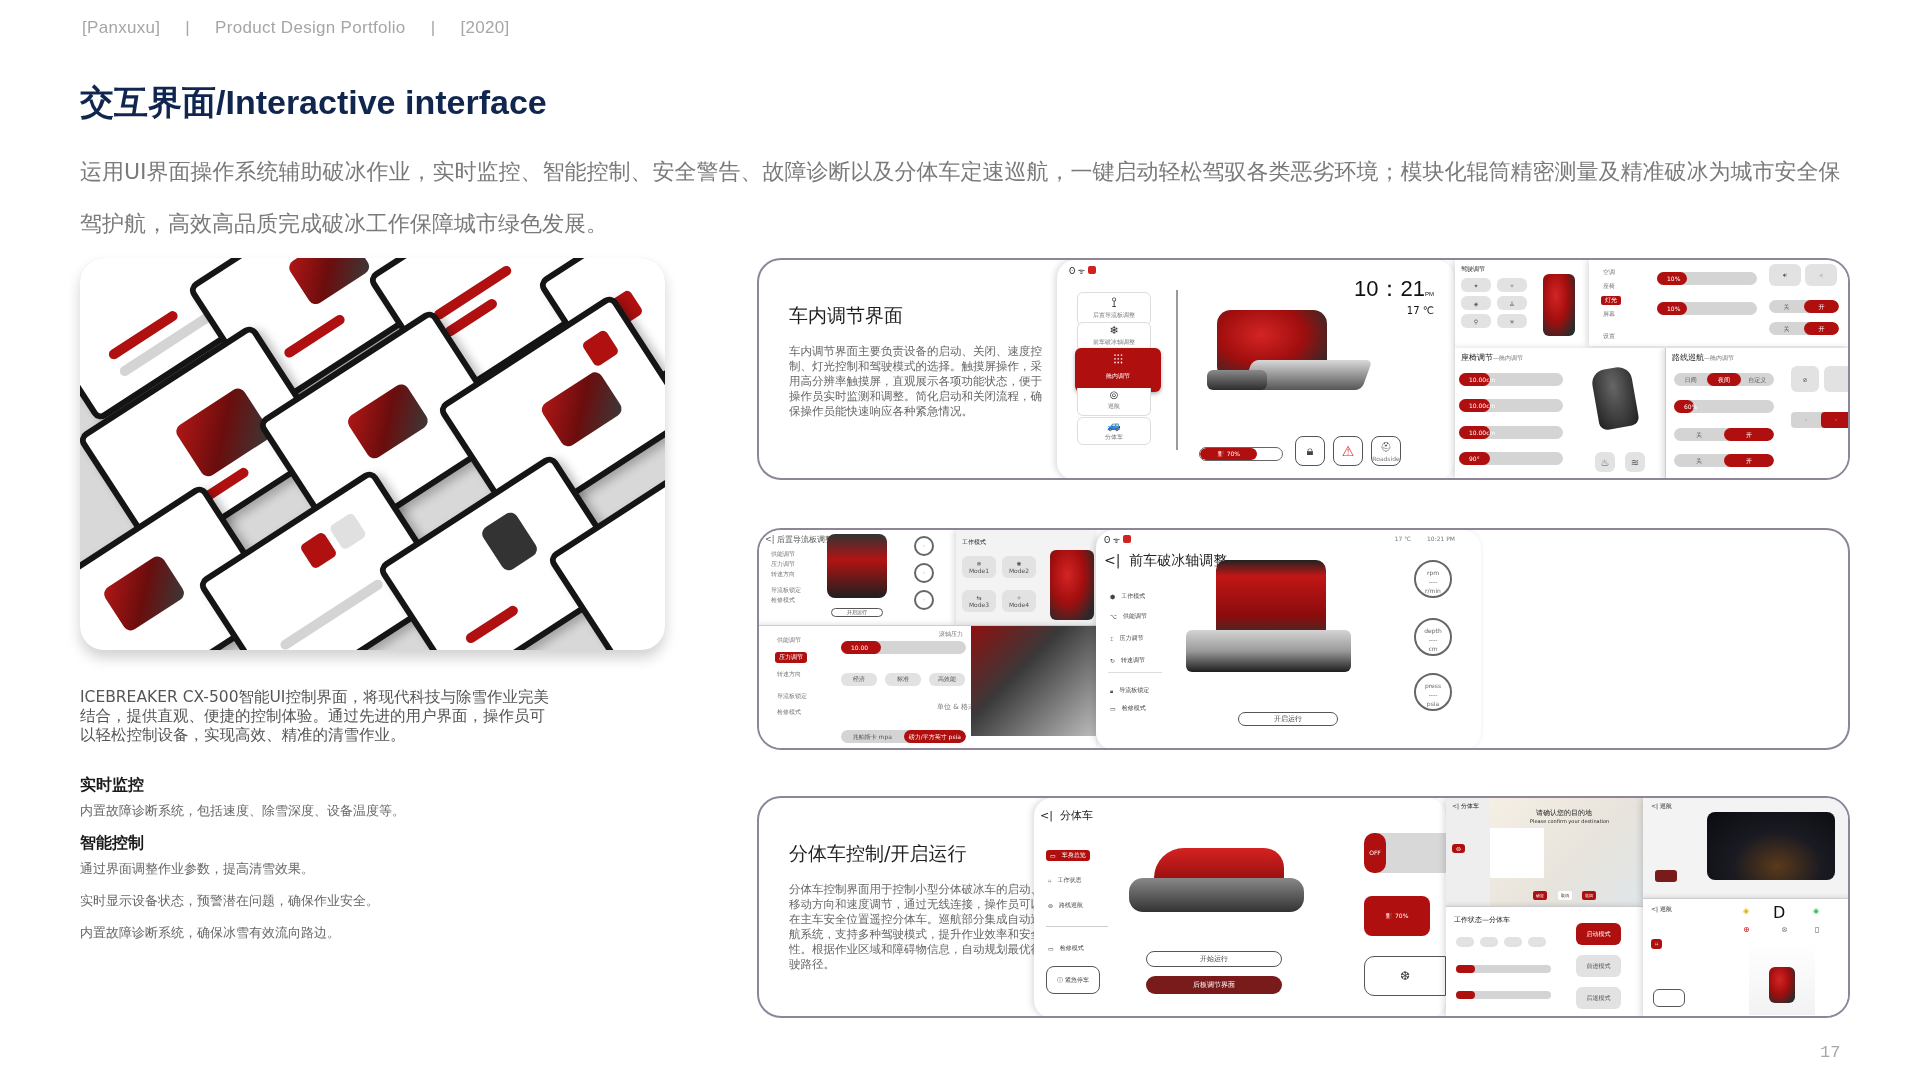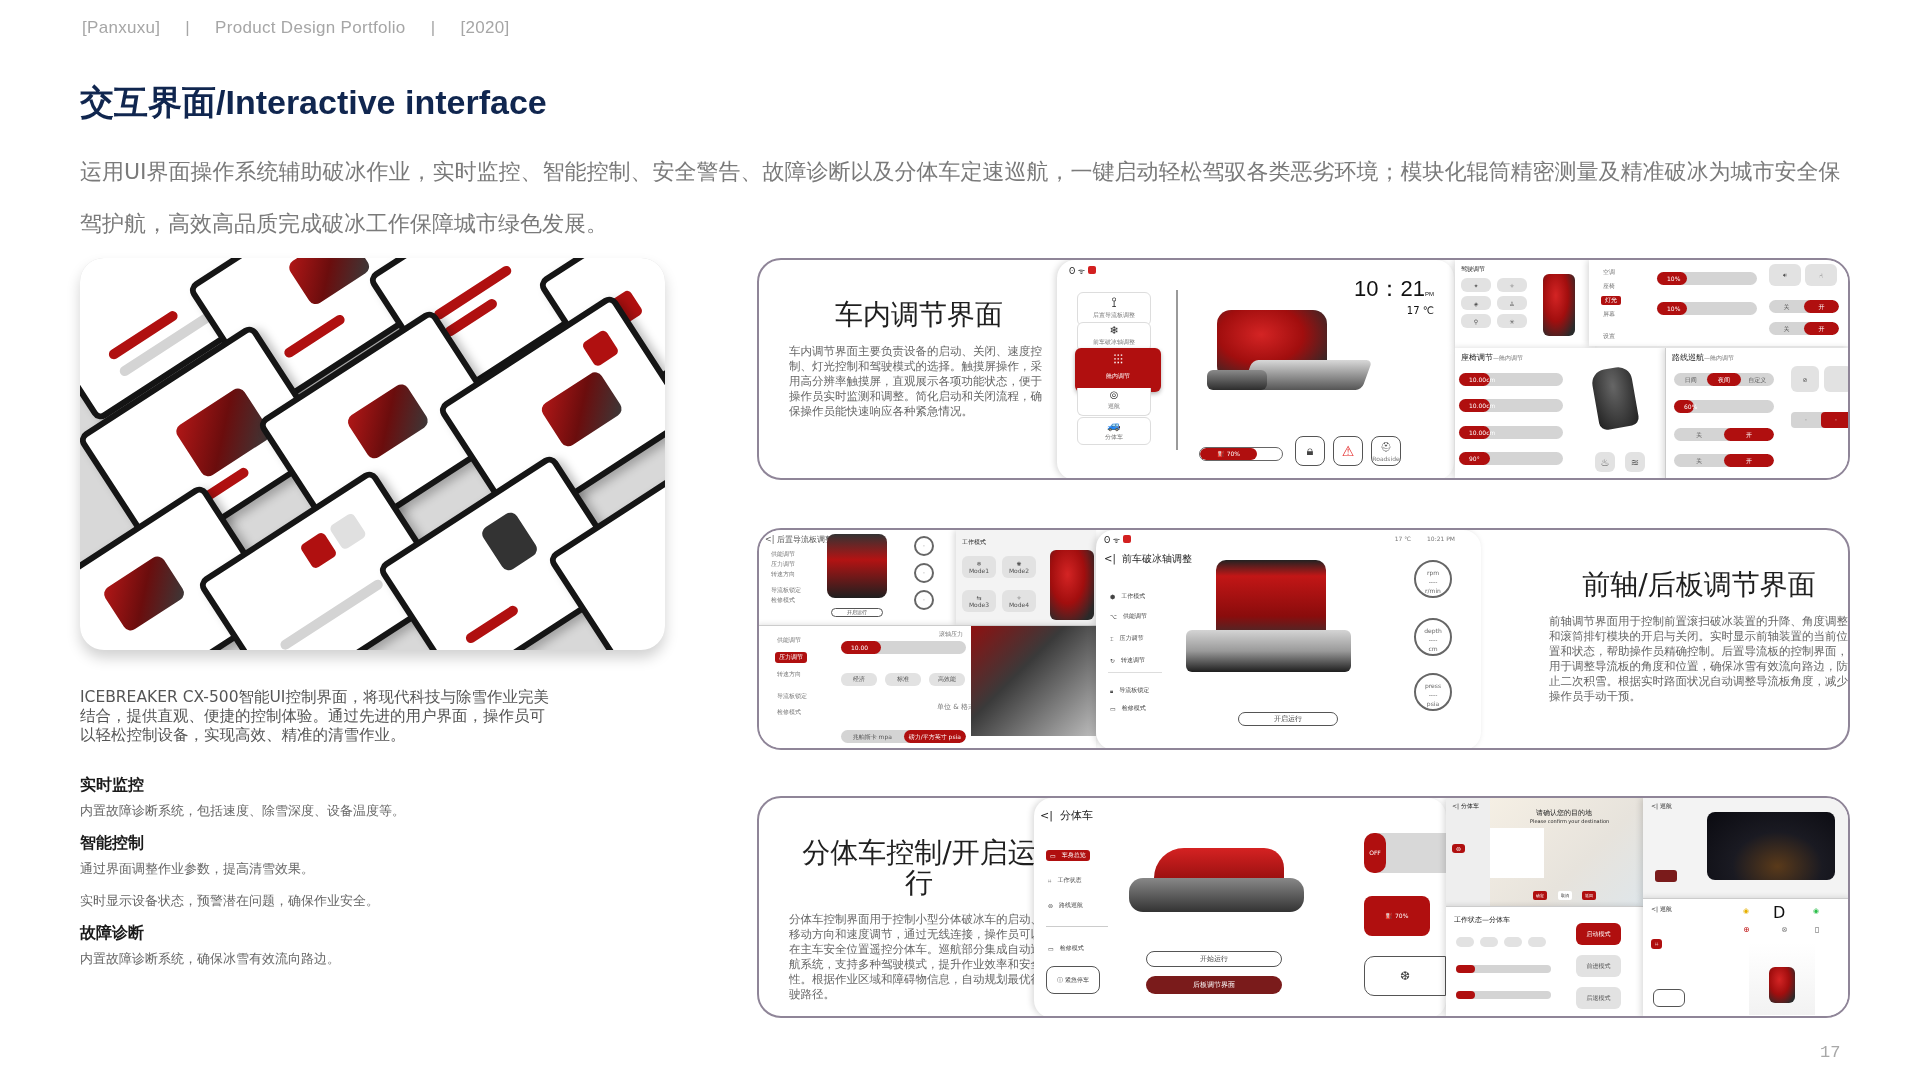--- a/index.html
+++ b/index.html
@@ -25,21 +25,21 @@
   .feature { margin-bottom: 6px; }
   .feature h4 { font-size: 16px; font-weight: bold; color: #1a1a1a; line-height: 26px; }
   .feature p { font-size: 13px; color: #666; line-height: 26px; }
 
   
   .card { position: absolute; left: 757px; width: 1093px; height: 222px; border: 2px solid #8f8598; border-radius: 24px; background: #fff; overflow: hidden; }
   .card.c1 { top: 258px; }
   .card.c2 { top: 528px; }
   .card.c3 { top: 796px; }
   .card-text { position: absolute; top: 0; width: 290px; padding: 40px 0 0 30px; }
-  .card-title { font-size: 28px; color: #1f1f1f; line-height: 30px; margin-bottom: 14px; text-align: center; }
+  .card-title { font-size: 19px; color: #1f1f1f; line-height: 30px; margin-bottom: 14px; }
   .card-body { font-size: 11.5px; line-height: 15px; color: #666; }
 
   .screen { position: absolute; background: #fff; border-radius: 18px; box-shadow: -2px 0 6px rgba(0,0,0,0.15); overflow: hidden; }
   .tiny { font-size: 6px; color: #777; }
   .small { font-size: 8px; color: #555; }
   .pill { position: absolute; height: 13px; border-radius: 7px; background: #d4d4d4; }
   .pill .fill { position: absolute; left: 0; top: 0; bottom: 0; background: #b00f0f; border-radius: 7px; color: #fff; font-size: 6px; line-height: 13px; padding-left: 10px; }
   .red { background: #b00f0f; color: #fff; }
   .seg { position: absolute; height: 13px; border-radius: 7px; background: #d4d4d4; display: flex; overflow: hidden; }
   .seg div { flex: 1; font-size: 6px; text-align: center; line-height: 13px; color: #555; }
@@ -120,21 +120,20 @@
     <p>内置故障诊断系统，包括速度、除雪深度、设备温度等。</p>
   </div>
   <div class="feature">
     <h4>智能控制</h4>
     <p>通过界面调整作业参数，提高清雪效果。</p>
   </div>
   <div class="feature">
     <p>实时显示设备状态，预警潜在问题，确保作业安全。</p>
   </div>
   <div class="feature">
-    <h4>故障诊断</h4>
     <p>内置故障诊断系统，确保冰雪有效流向路边。</p>
   </div>
 </div>
 
 <div class="card c1">
   <div class="card-text" style="left:0;">
     <div class="card-title">车内调节界面</div>
     <div class="card-body">车内调节界面主要负责设备的启动、关闭、速度控制、灯光控制和驾驶模式的选择。触摸屏操作，采用高分辨率触摸屏，直观展示各项功能状态，便于操作员实时监测和调整。简化启动和关闭流程，确保操作员能快速响应各种紧急情况。</div>
   </div>
 
@@ -322,21 +321,21 @@
         <div>兆帕斯卡 mpa</div>
         <div class="on">磅力/平方英寸 psia</div>
       </div>
     <div class="vehicle-grey" style="left:212px;top:0;width:125px;height:110px;background:linear-gradient(135deg,#8f1010 0%,#3a3a3a 40%,#bdbdbd 100%);border-radius:0;"></div>
   </div>
 
   <div class="screen" style="left:337px; top:0; width:385px; height:220px;">
     <div style="position:absolute;left:8px;top:4px;font-size:8px;">ʘ ᯤ <span style="display:inline-block;width:8px;height:8px;background:#d32020;border-radius:2px;"></span></div>
     <div class="tiny" style="position:absolute;right:70px;top:5px;">17 ℃</div>
     <div class="tiny" style="position:absolute;right:26px;top:5px;">10:21 PM</div>
-    <div style="position:absolute;left:8px;top:22px;font-size:10px;color:#222;"><span>&lt;|</span>&nbsp;&nbsp;<span>前车破冰轴调整</span></div>
+    <div style="position:absolute;left:8px;top:22px;font-size:14px;color:#222;"><span>&lt;|</span>&nbsp;&nbsp;<span>前车破冰轴调整</span></div>
     <div class="nav-item" style="left:14px;top:62px;">⬢ <span>工作模式</span></div>
     <div class="nav-item" style="left:14px;top:82px;">⌥ <span>供能调节</span></div>
     <div class="nav-item" style="left:14px;top:104px;">⌶ <span>压力调节</span></div>
     <div class="nav-item" style="left:14px;top:126px;">↻ <span>转速调节</span></div>
     <div style="position:absolute;left:12px;top:142px;width:54px;height:1px;background:#ddd;"></div>
     <div class="nav-item" style="left:14px;top:156px;">🔒︎ <span>导流板锁定</span></div>
     <div class="nav-item" style="left:14px;top:174px;">▭ <span>检修模式</span></div>
     <div class="vehicle-red" style="left:120px;top:30px;width:110px;height:80px;background:linear-gradient(180deg,#222 0%,#c21616 20%,#8a0c0c 70%,#333 100%);border-radius:10px;"></div>
     <div class="vehicle-grey" style="left:90px;top:100px;width:165px;height:42px;background:linear-gradient(180deg,#d4d4d4 0%,#9a9a9a 50%,#1e1e1e 100%);"></div>
     <div class="gauge" style="left:318px;top:30px;">
@@ -350,24 +349,20 @@
         <div>cm</div>
       </div>
     <div class="gauge" style="left:318px;top:143px;">
         <div>press</div>
         <div>----</div>
         <div>psia</div>
       </div>
     <div class="outline-btn" style="left:142px;top:182px;width:100px;height:14px;line-height:12px;">开启运行</div>
   </div>
 
-  <div class="card-text" style="left:760px; width:330px;">
-    <div class="card-title">前轴/后板调节界面</div>
-    <div class="card-body">前轴调节界面用于控制前置滚扫破冰装置的升降、角度调整和滚筒排钉模块的开启与关闭。实时显示前轴装置的当前位置和状态，帮助操作员精确控制。后置导流板的控制界面，用于调整导流板的角度和位置，确保冰雪有效流向路边，防止二次积雪。根据实时路面状况自动调整导流板角度，减少操作员手动干预。</div>
-  </div>
 </div>
 
 <div class="card c3">
   <div class="card-text" style="left:0;">
     <div class="card-title">分体车控制/开启运行</div>
     <div class="card-body">分体车控制界面用于控制小型分体破冰车的启动、移动方向和速度调节，通过无线连接，操作员可以在主车安全位置遥控分体车。巡航部分集成自动巡航系统，支持多种驾驶模式，提升作业效率和安全性。根据作业区域和障碍物信息，自动规划最优行驶路径。</div>
   </div>
 
   <div class="screen" style="left:275px; top:0; width:412px; height:220px;">
     <div style="position:absolute;left:6px;top:10px;font-size:11px;color:#222;"><span>&lt;|</span>&nbsp;&nbsp;<span>分体车</span></div>

